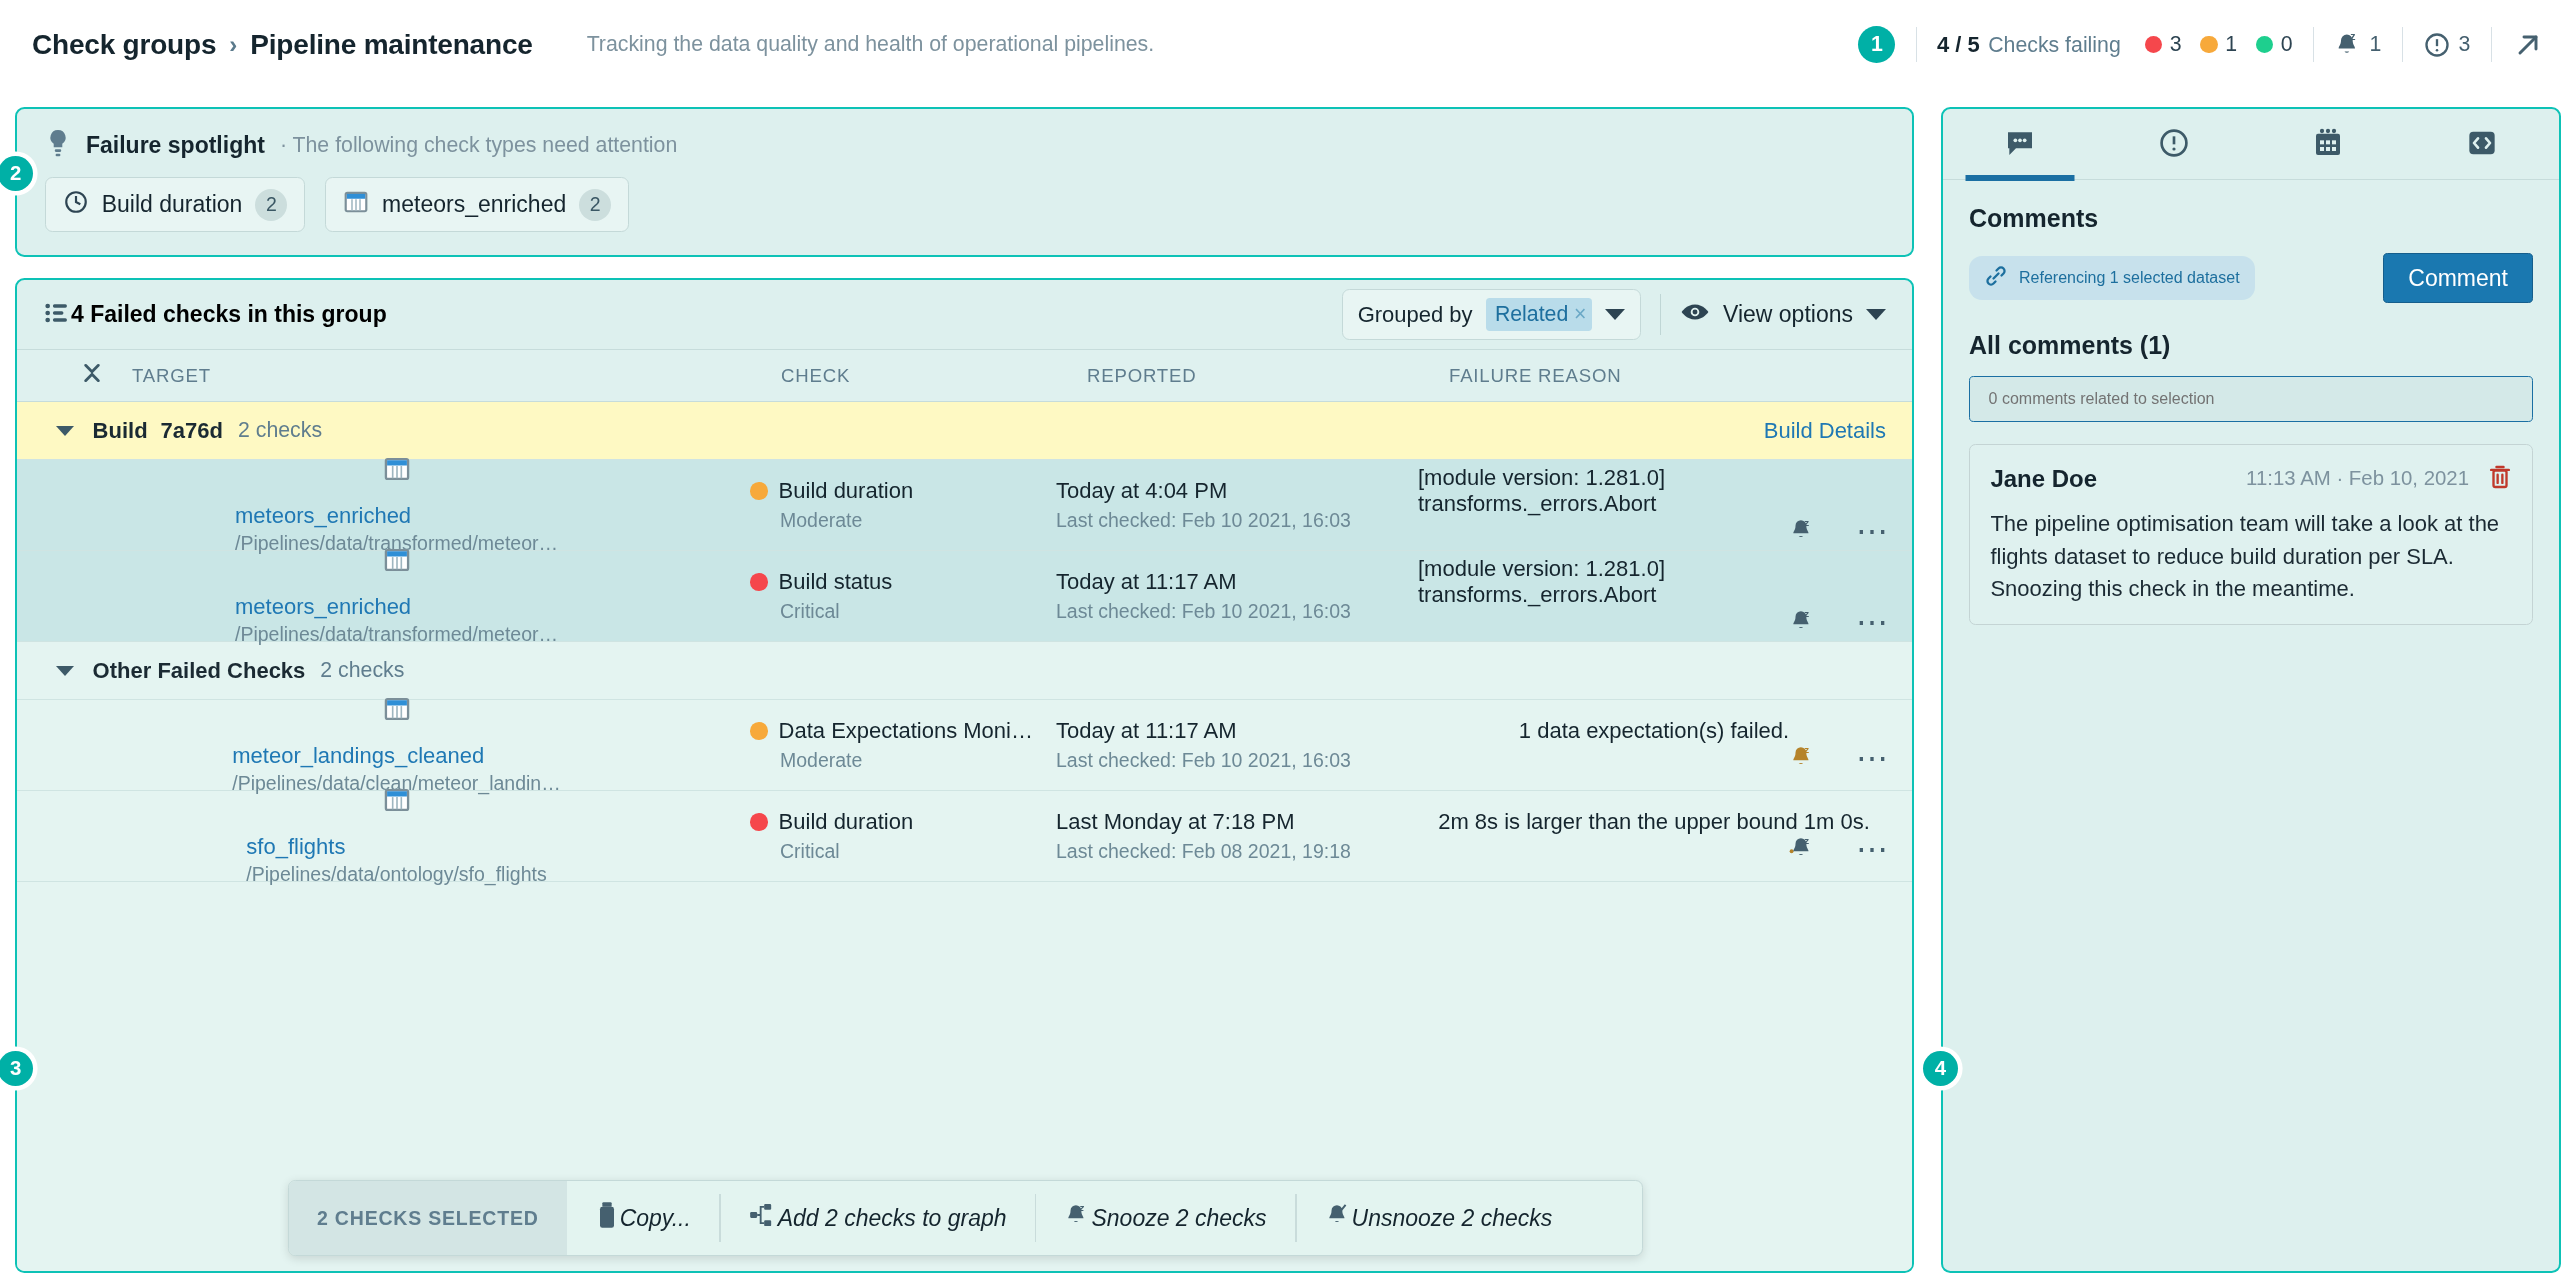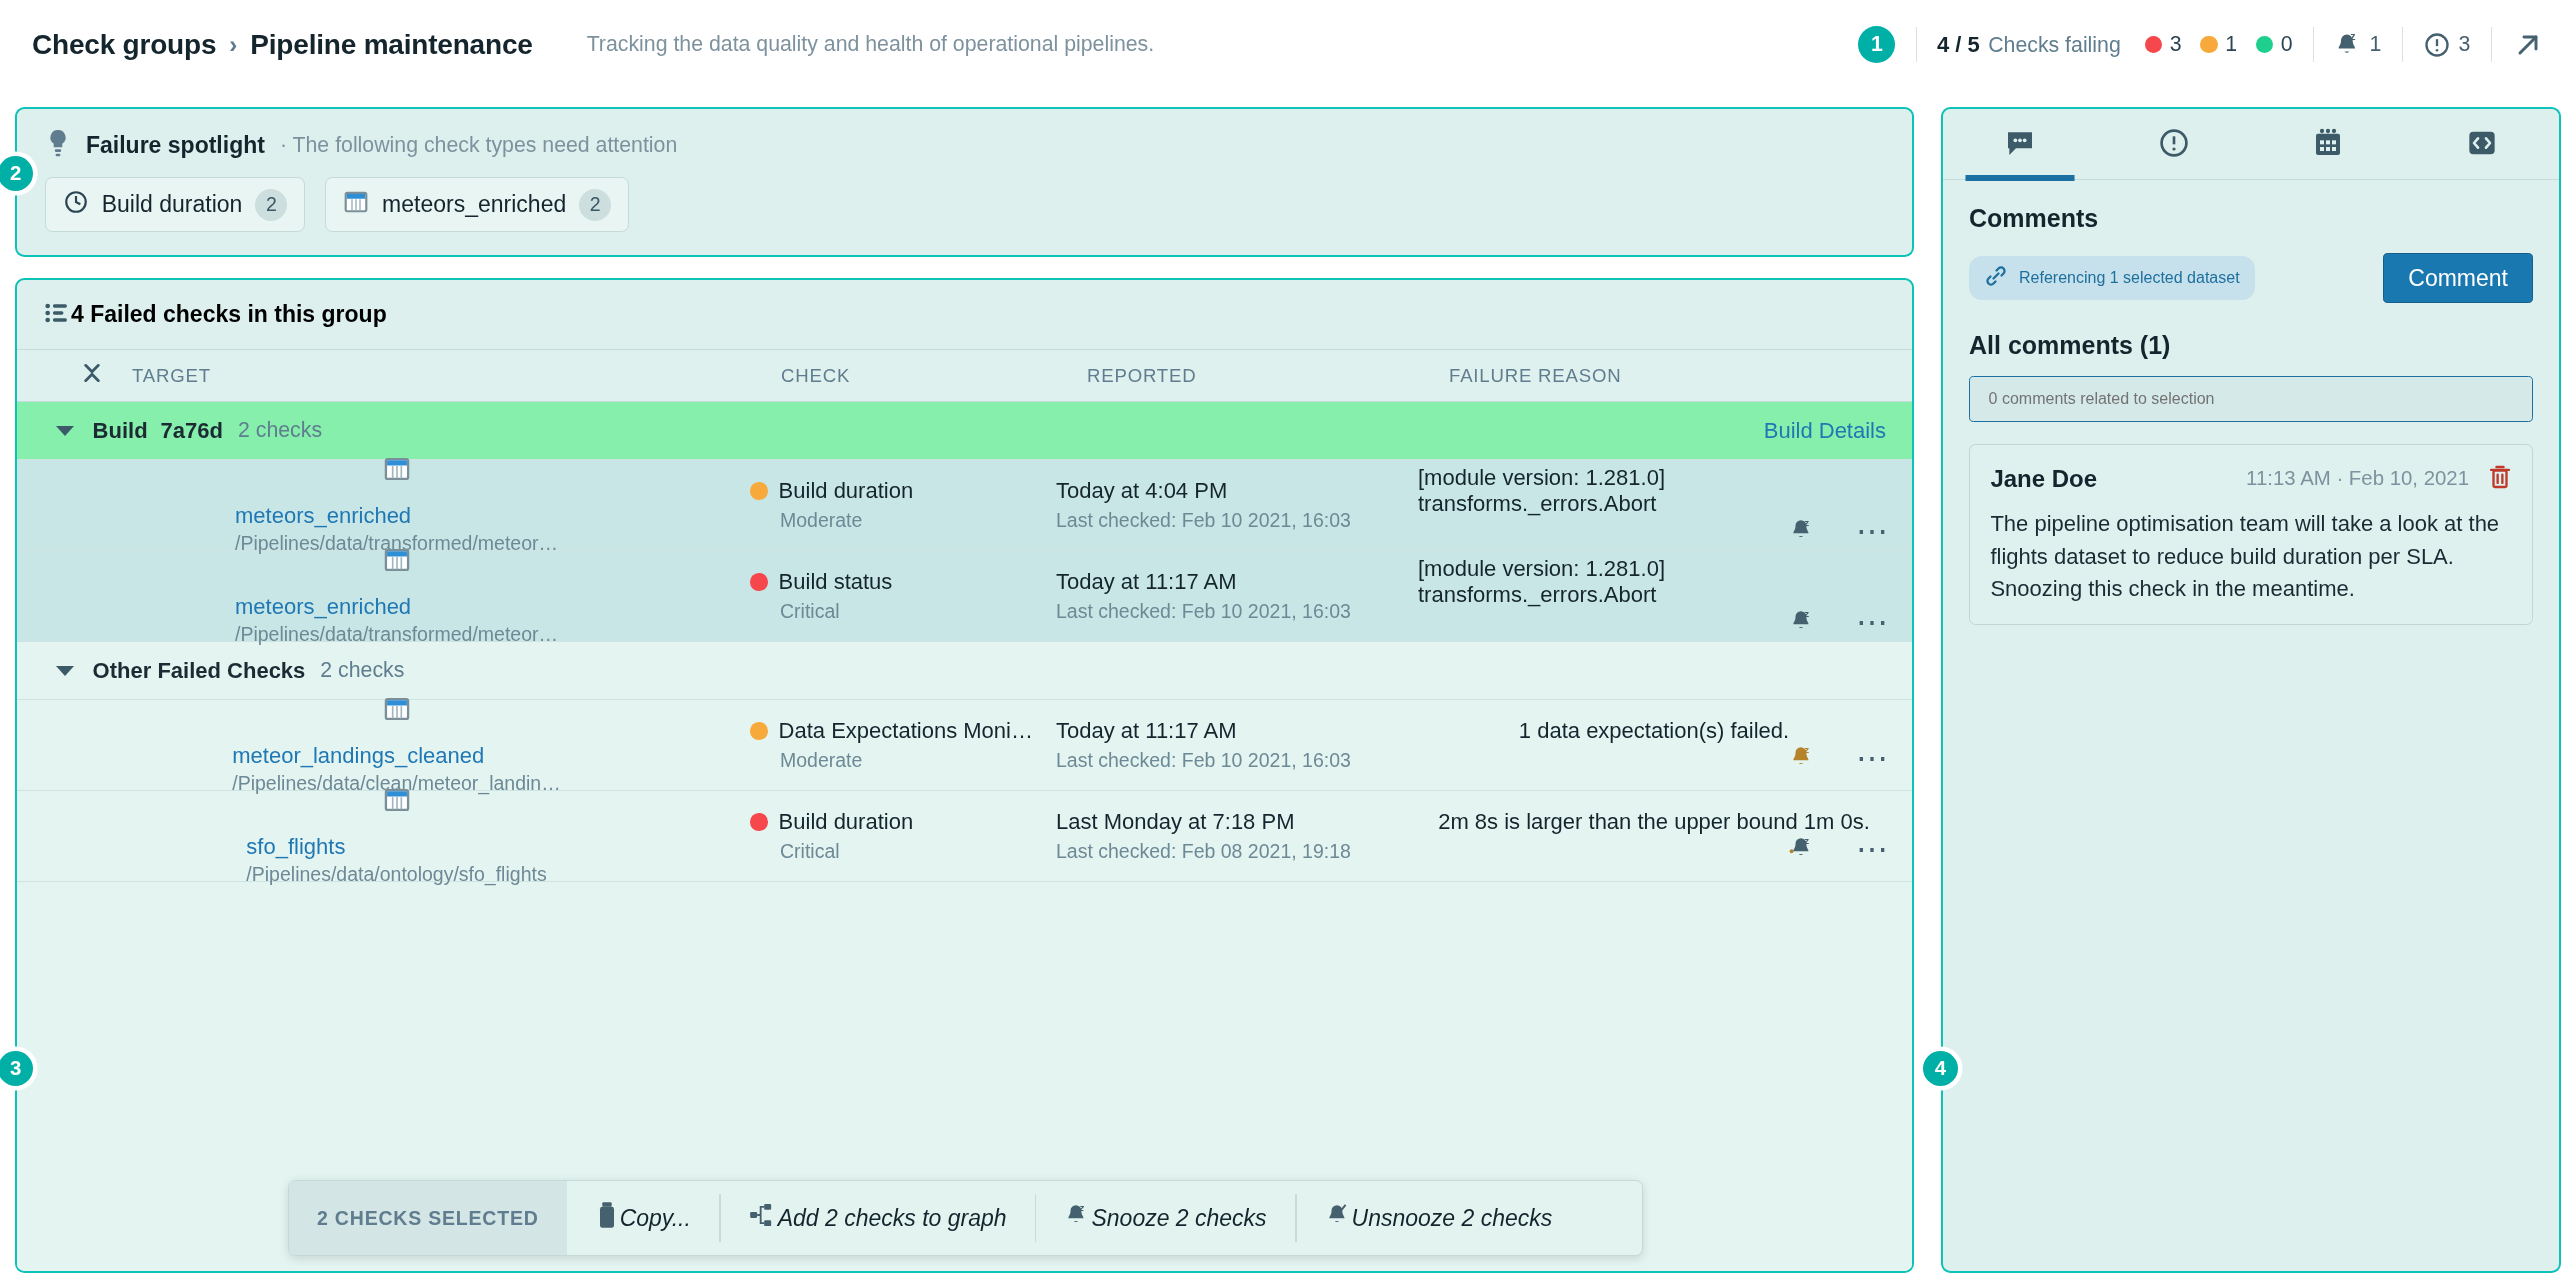--- a/index.html
+++ b/index.html
@@ -105,21 +105,21 @@
     background: #dff1ef; border-bottom: 1.9px solid #c6dcdb;
     font-size: 18.6px; letter-spacing: 0.8px; color: #5f7d8e; padding-left: 31px;
   }
   .c-target { width: 733px; padding-left: 84px; }
   .c-check  { width: 306px; }
   .c-report { width: 362px; }
   .c-reason { flex: 1; }
 
   .group-row {
     height: 58px; display: flex; align-items: center; padding: 0 26px 0 72px;
-    background: #86efac; border-bottom: 1.9px solid #cfe4e2;
+    background: #fef9c3; border-bottom: 1.9px solid #cfe4e2;
   }
   .gr-caret { width:0;height:0;border-left:9.3px solid transparent;border-right:9.3px solid transparent;border-top:10.2px solid #3d5a68; margin-right: 18.6px; margin-left:-33px;}
   .gr-label { font-size: 22px; font-weight: bold; color: #1b2a33; }
   .gr-id { font-size: 22px; font-weight: bold; color: #1b2a33; margin-left: 13px; }
   .gr-count { font-size: 21.3px; color: #5f7d8e; margin-left: 15px; }
   .gr-link { margin-left: auto; font-size: 22px; color: #1f78b4; }
 
   .row { height: 91px; display: flex; align-items: center; border-bottom: 1.9px solid #cfe4e2; }
   .row.sel { background: #c9e6e6; }
   .row.unsel { background: #e4f4f1; }
@@ -312,20 +312,42 @@
           <circle cx="4" cy="6" r="2"></circle>
             <rect x="8.5" y="4.6" width="12" height="2.8" rx="1.3"></rect>
           <circle cx="4" cy="12" r="2"></circle>
             <rect x="8.5" y="10.6" width="9" height="2.8" rx="1.3"></rect>
           <circle cx="4" cy="18" r="2"></circle>
             <rect x="8.5" y="16.6" width="12" height="2.8" rx="1.3"></rect>
         </svg>
       </span>
       <span class="checks-title">4 Failed checks in this group</span>
 
+      <div class="checks-tools">
+        <div class="grouped-box">
+          <span>Grouped by</span>
+          <span class="tag">
+            <span>Related</span>
+            <span class="x">×</span>
+          </span>
+          <span class="caret"></span>
+        </div>
+        <div class="tool-sep"></div>
+        <div class="view-options">
+          <span>
+            <svg width="30" height="22" viewBox="0 0 28 18" fill="none">
+              <path d="M1.5 9S6 2 14 2s12.5 7 12.5 7-4.5 7-12.5 7S1.5 9 1.5 9z" fill="#2d4452"></path>
+              <circle cx="14" cy="9" r="4" fill="#dff1ef"></circle>
+                <circle cx="14" cy="9" r="2.3" fill="#2d4452"></circle>
+            </svg>
+          </span>
+          <span>View options</span>
+          <span class="caret"></span>
+        </div>
+      </div>
     </div>
 
     <div class="col-head">
       <div class="c-target" style="position:relative;">
         <span style="position:absolute;left:32px;top:-5.6px;">
           <svg width="24" height="28" viewBox="0 0 18 22" fill="none" stroke="#3d5a68" stroke-width="2.2" stroke-linecap="round">
             <polyline points="4,5 9,10 14,5"></polyline>
               <polyline points="4,17 9,12 14,17"></polyline>
           </svg>
         </span>

